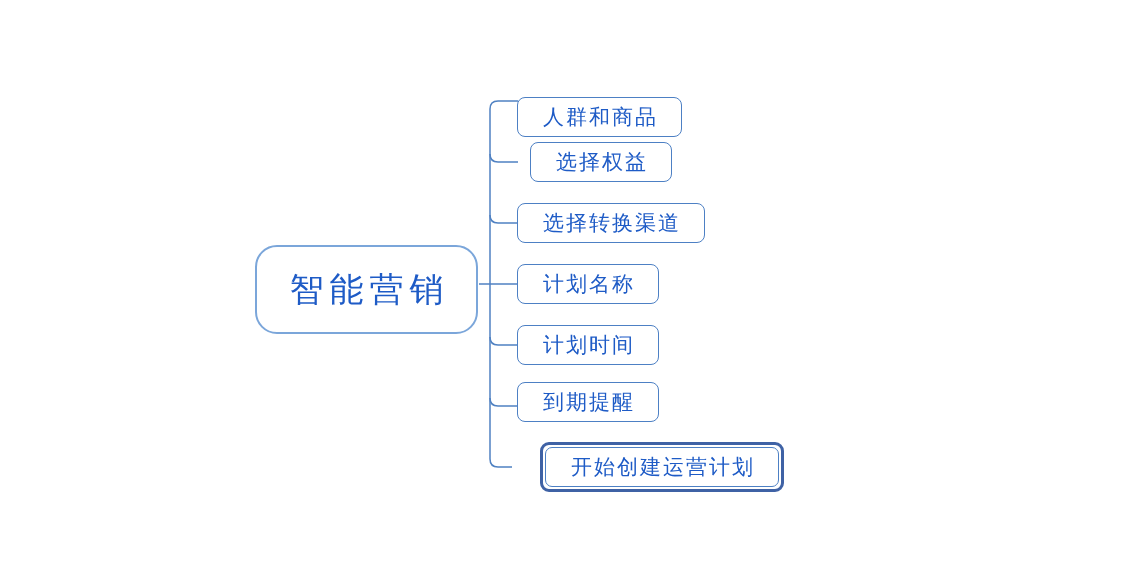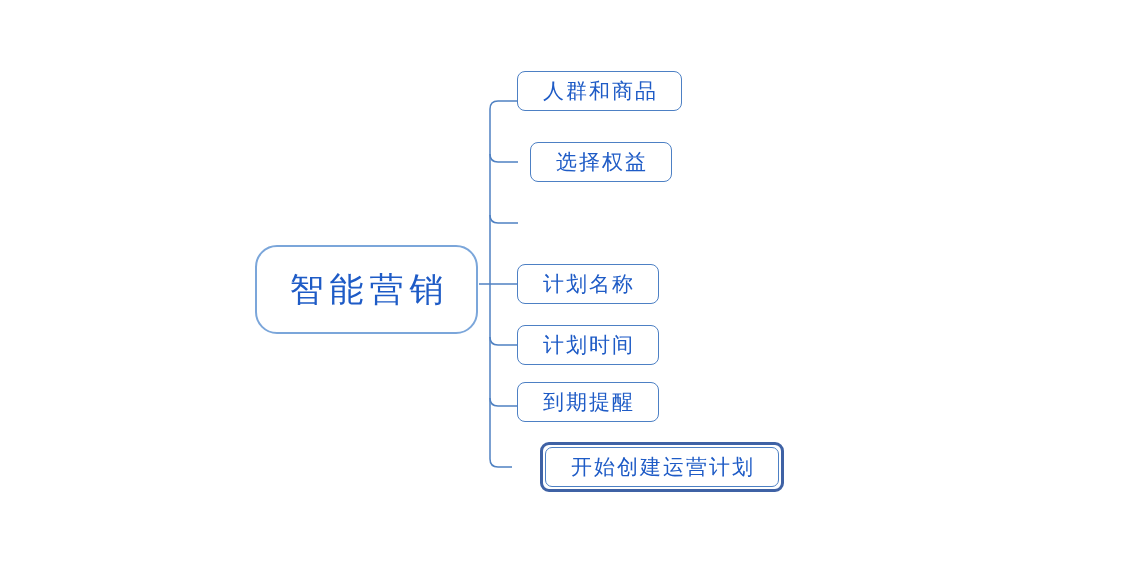--- a/index.html
+++ b/index.html
@@ -54,21 +54,21 @@
   .child-node {
     left: 517px;
     height: 40px;
     border: 1.4px solid var(--node-border);
     border-radius: 8px;
     font-size: 21px;
     letter-spacing: 2px;
     text-indent: 2px;
     padding: 0 23px;
   }
-  .child-1 { top: 71px; }
+  .child-1 { top: 97px; }
   .child-2 { top: 142px; margin-left: 13px; }
   .child-3 { top: 203px; }
   .child-4 { top: 264px; }
   .child-5 { top: 325px; }
   .child-6 { top: 382px; }
   .selection-frame {
     position: absolute;
     left: 510px; top: 442px;
     border: 3px solid var(--selection-border);
     border-radius: 9px;
@@ -96,20 +96,21 @@
     <path d="M 490 398 Q 490 406 498 406 H 518"></path>
     <path d="M 490 459 Q 490 467 498 467 H 512"></path>
   </svg>
 
   <div class="node root-node">智能营销</div>
 
   <div class="node child-node child-1">人群和商品</div>
 
   <div class="node child-node child-2">选择权益</div>
 
+  <div class="node child-node child-3">选择转换渠道</div>
 
   <div class="node child-node child-4">计划名称</div>
 
   <div class="node child-node child-5">计划时间</div>
 
   <div class="node child-node child-6">到期提醒</div>
 
   <div class="selection-frame">
     <div class="node child-node">开始创建运营计划</div>
   </div>

